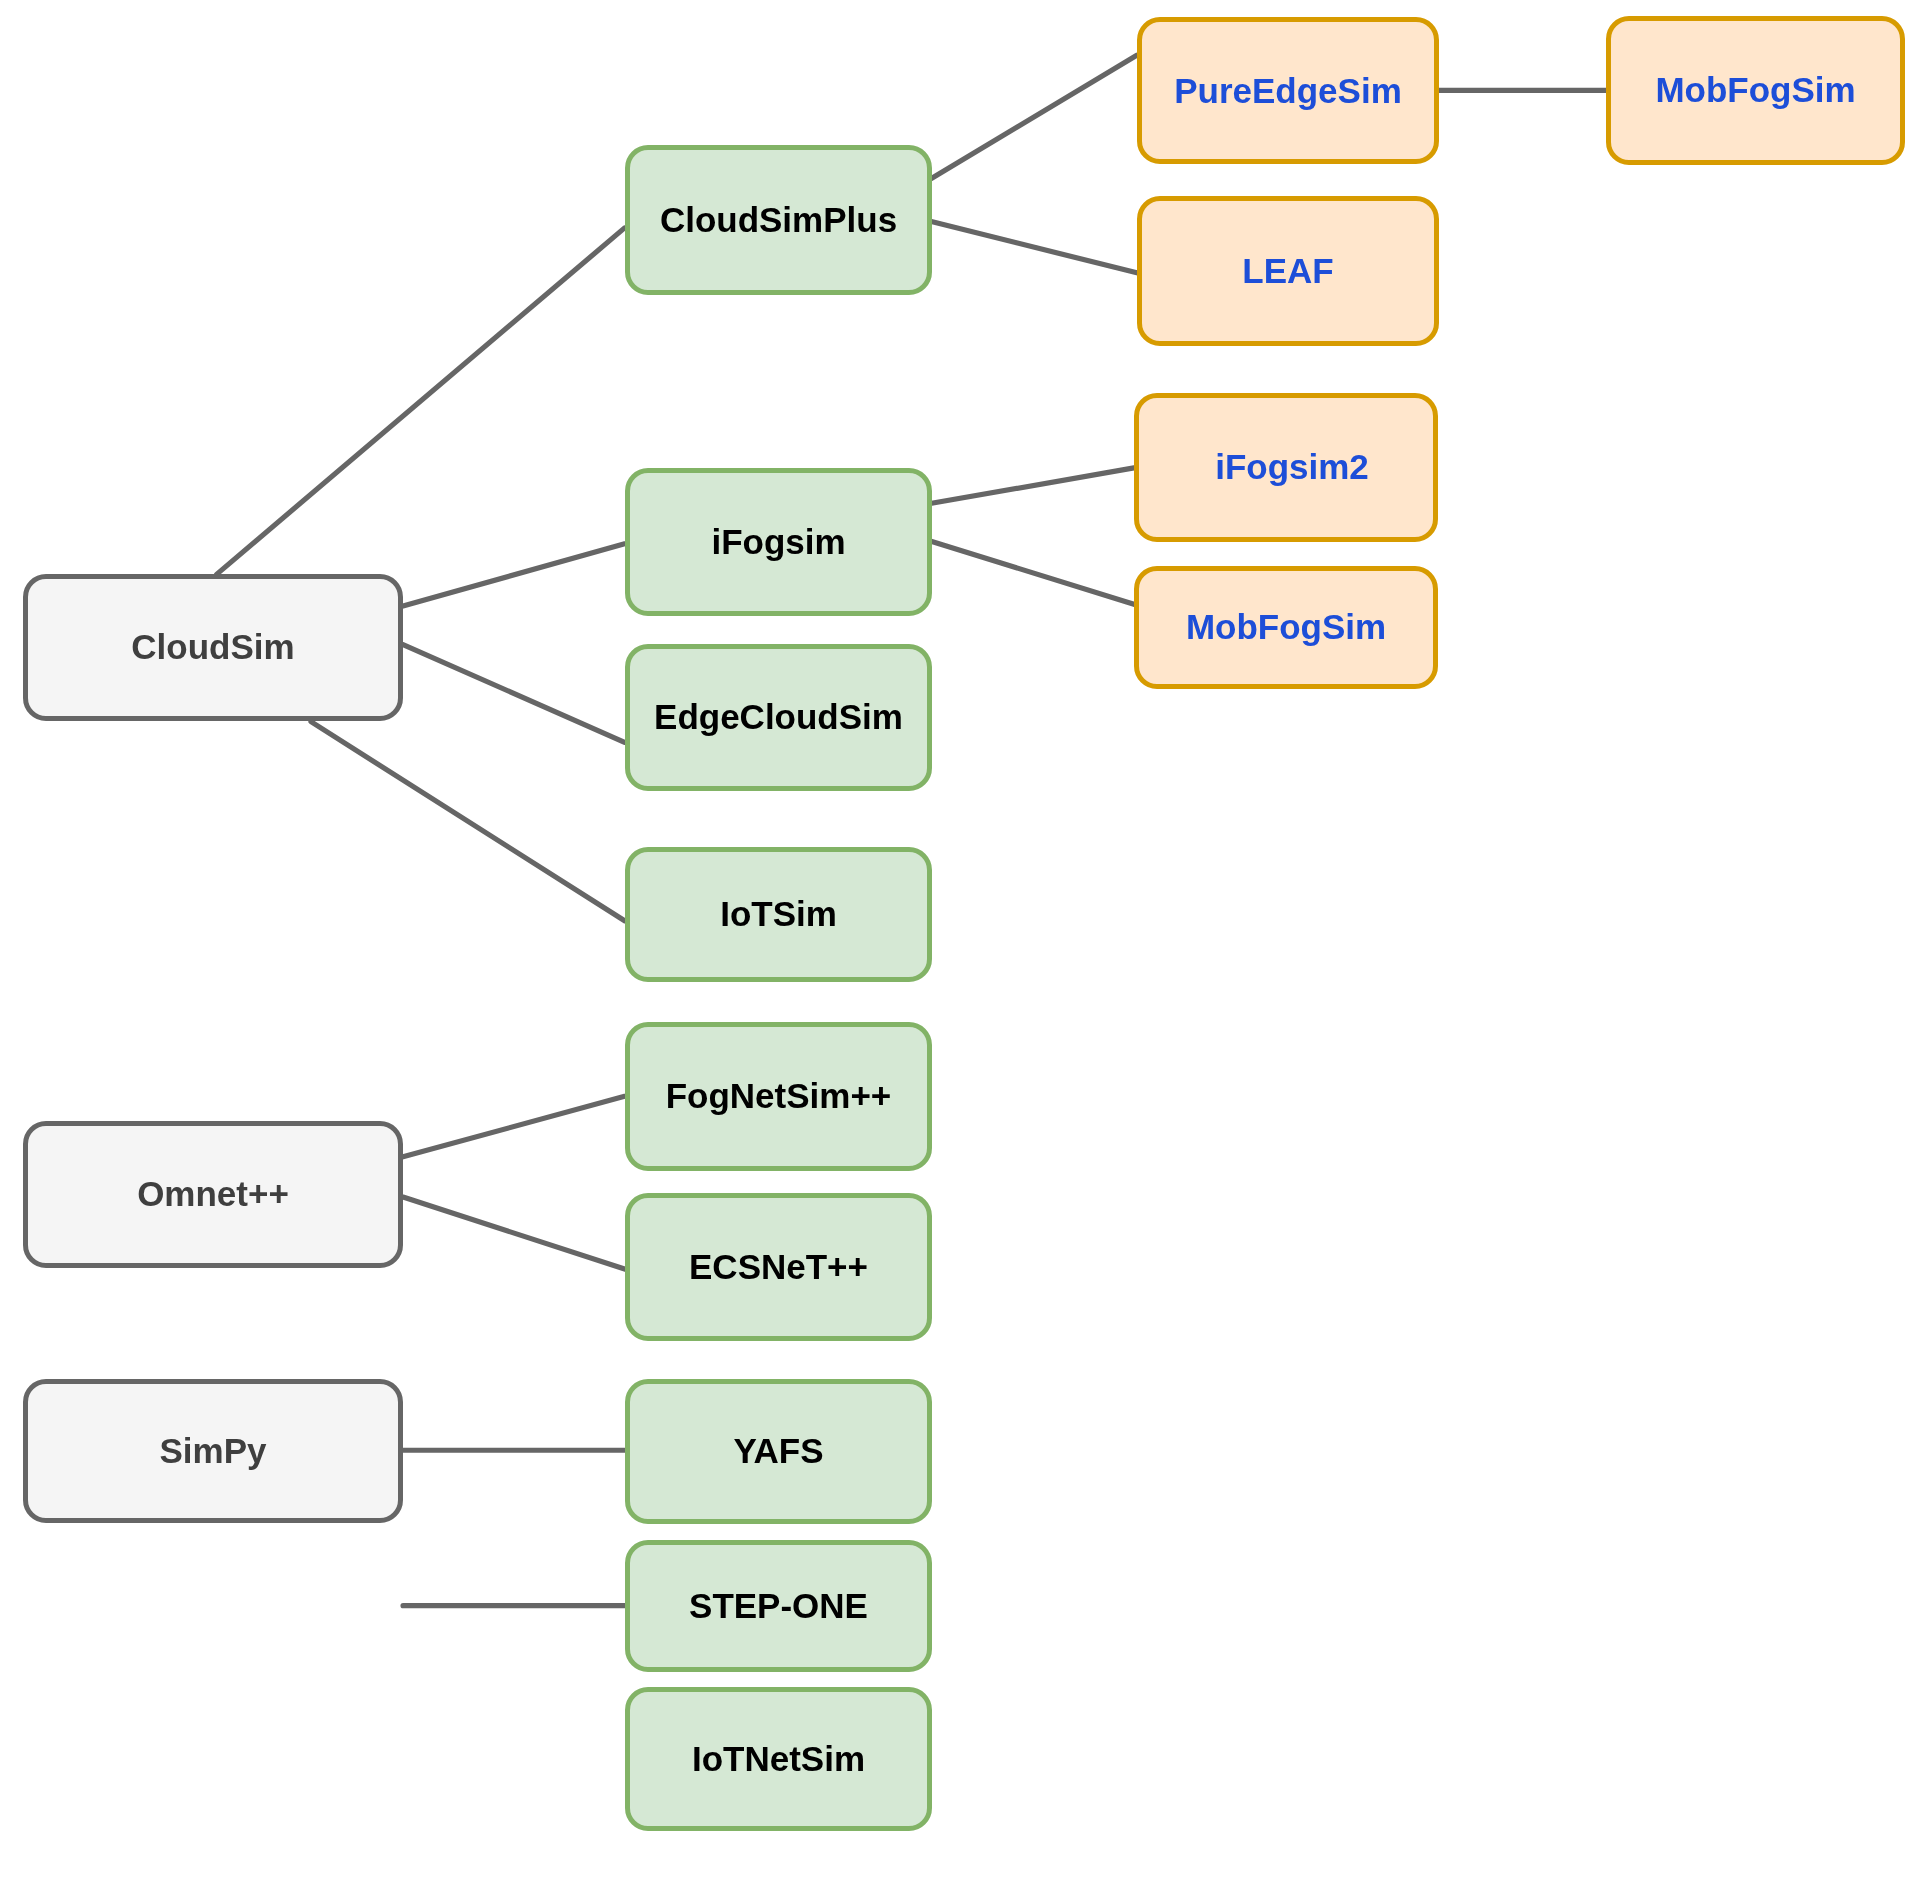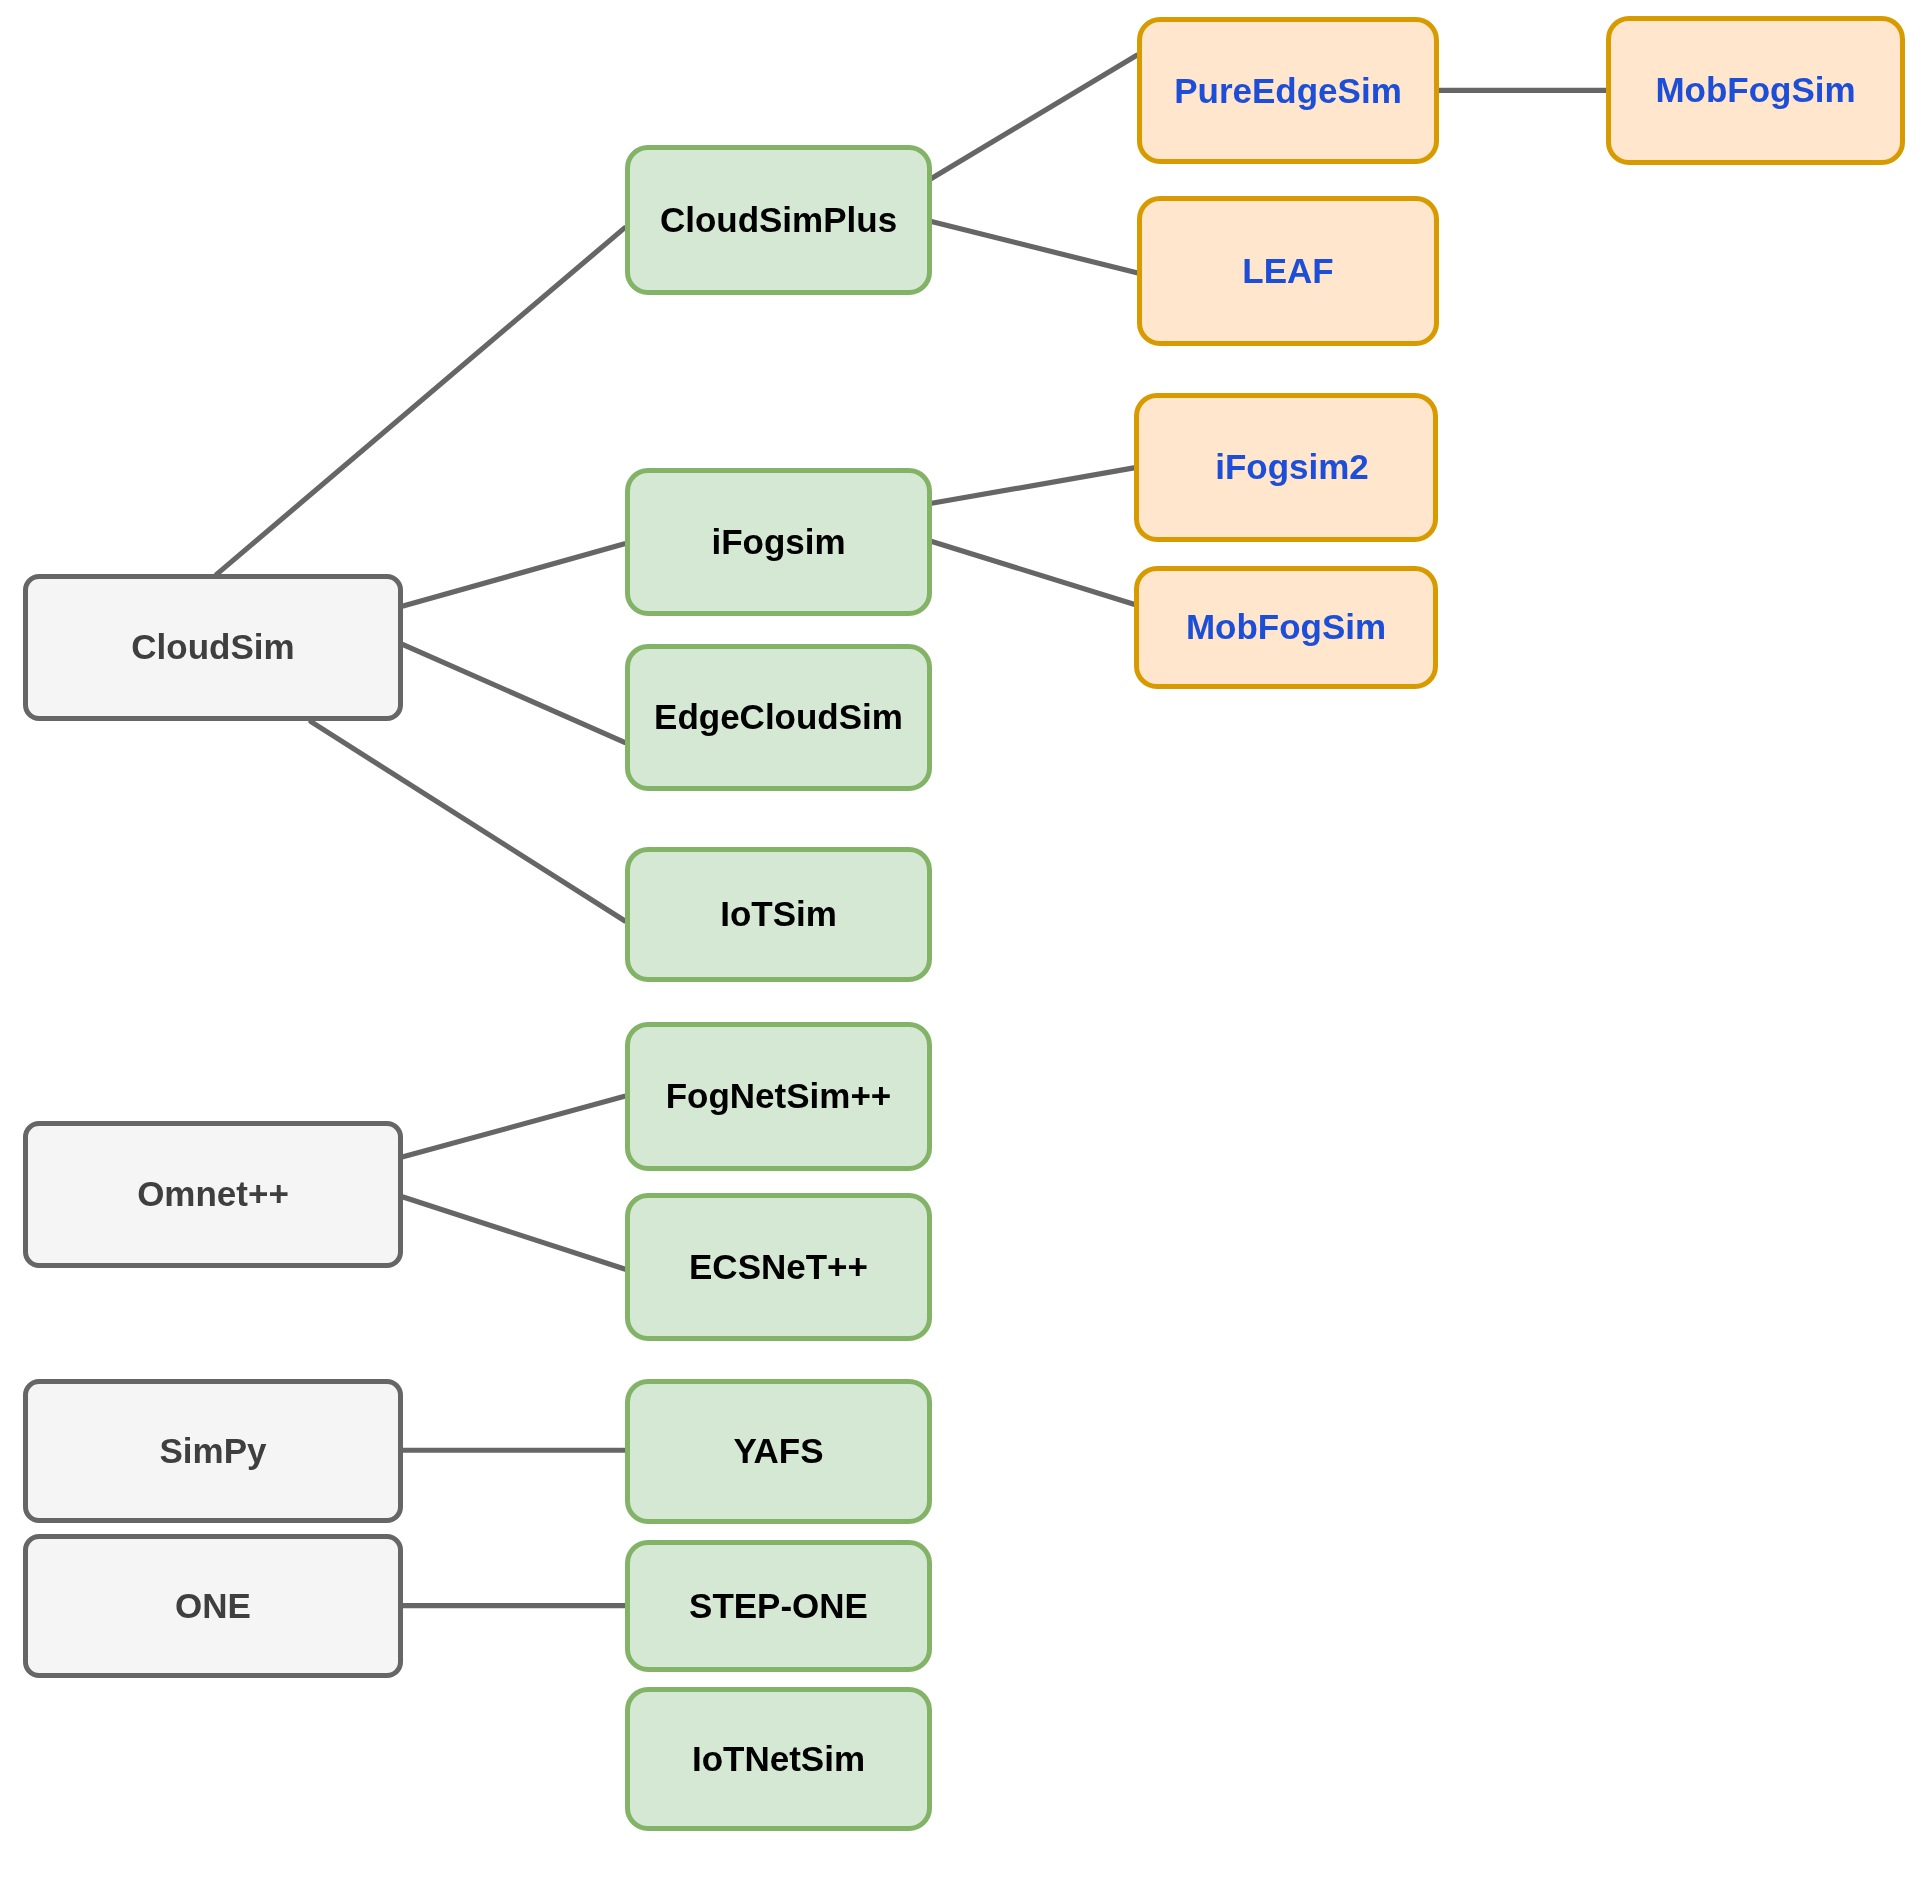--- a/index.html
+++ b/index.html
@@ -38,21 +38,20 @@
     text-align: center;
     font-weight: bold;
     font-size: 35px;
     line-height: 1.1;
     color: #000000;
   }
   .g-gray {
     background: #f5f5f5;
     border-color: #666666;
     color: #3f3f3f;
-    border-radius: 16px;
   }
   .g-green {
     background: #d5e8d4;
     border-color: #82b366;
     color: #000000;
   }
   .g-orange {
     background: #ffe6cc;
     border-color: #d79b00;
     color: #1d4ed8;
@@ -80,23 +79,20 @@
   </svg>
 
   <div class="node g-gray" style="left:23px; top:574px; width:380px; height:147px;">
     <span>CloudSim</span>
   </div>
   <div class="node g-gray" style="left:23px; top:1121px; width:380px; height:147px;">
     <span>Omnet++</span>
   </div>
   <div class="node g-gray" style="left:23px; top:1379px; width:380px; height:144px;">
     <span>SimPy</span>
-  </div>
-  <div class="node g-gray" style="left:23px; top:1534px; width:380px; height:144px;">
-    <span>ONE</span>
   </div>
 
   <div class="node g-green" style="left:625px; top:145px; width:307px; height:150px;">
     <span>CloudSimPlus</span>
   </div>
   <div class="node g-green" style="left:625px; top:468px; width:307px; height:148px;justify-content:center;">
     <span>iFogsim</span>
   </div>
   <div class="node g-green" style="left:625px; top:644px; width:307px; height:147px;">
     <span>EdgeCloudSim</span>

